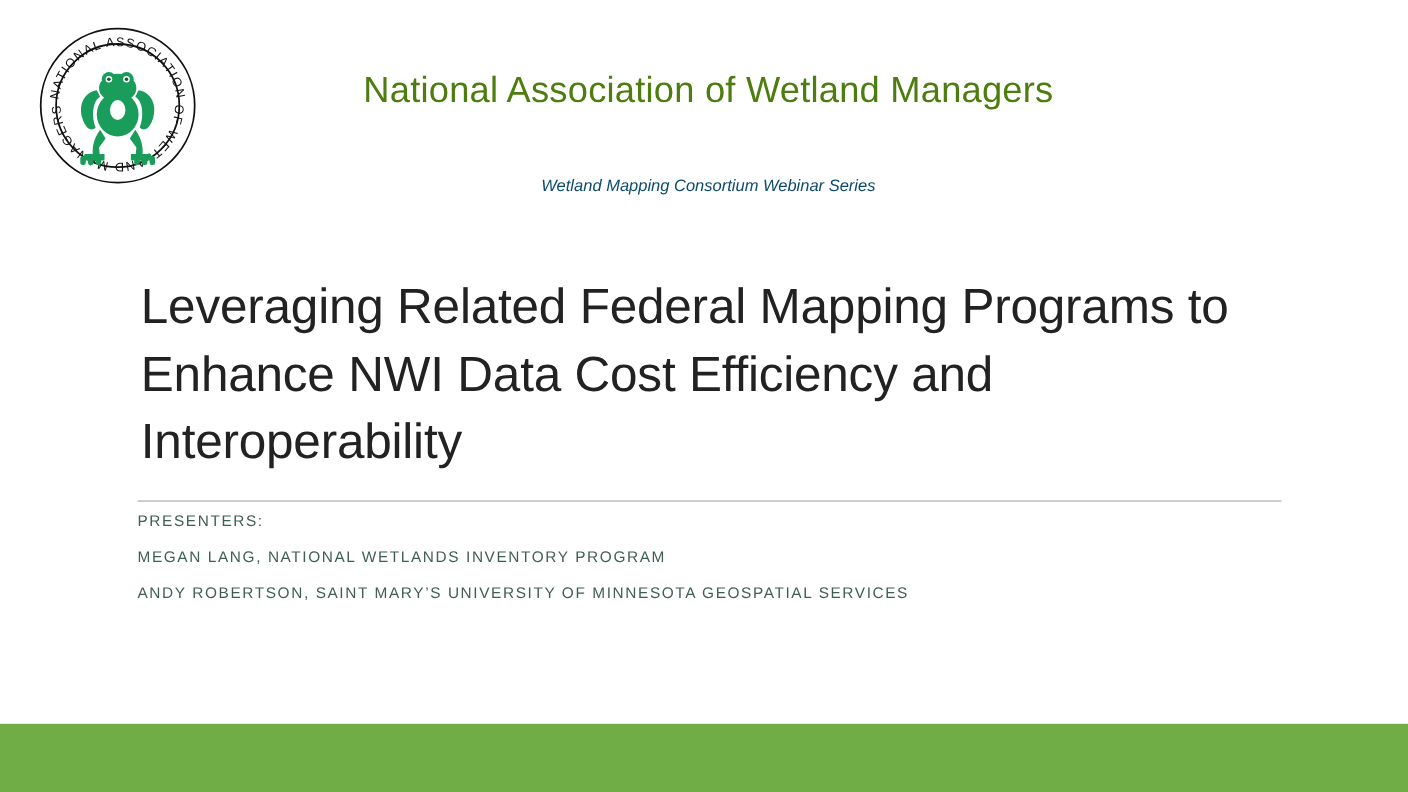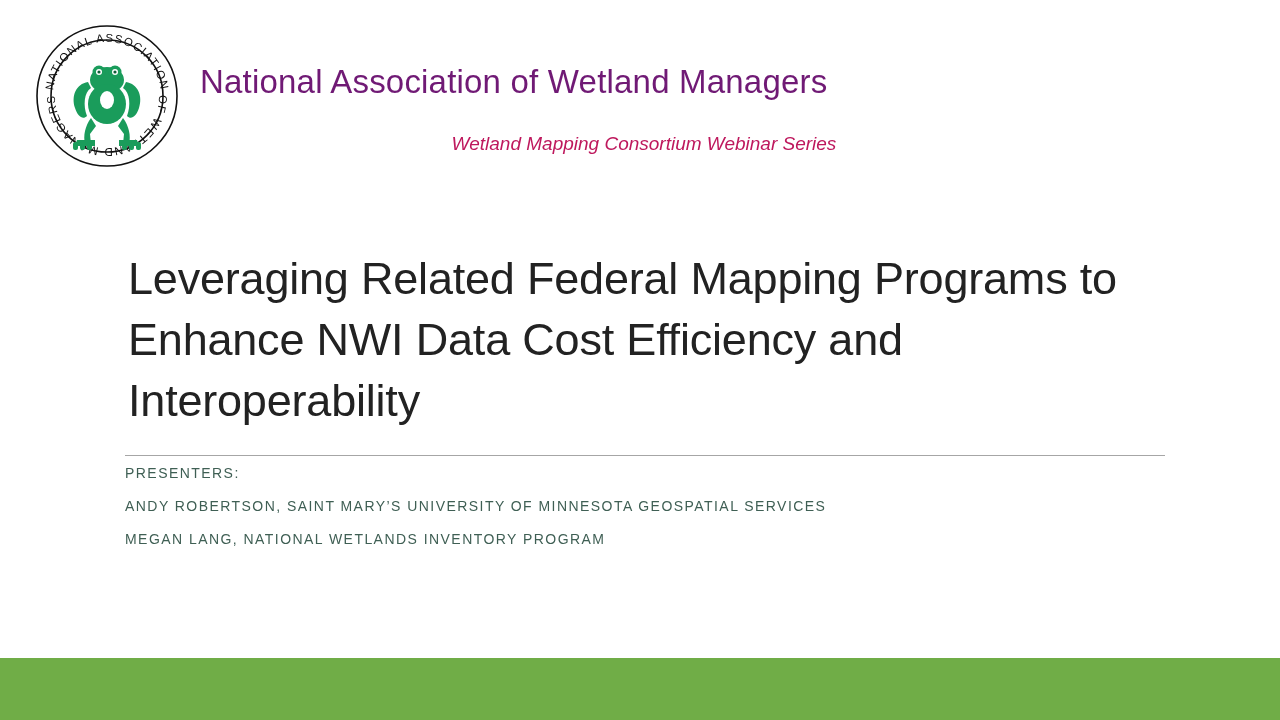--- a/index.html
+++ b/index.html
@@ -30,37 +30,37 @@
     height: 148px;
   }
   .logo svg { display: block; }
 
   
   .org-title {
     position: absolute;
     left: 200px;
     top: 62px;
     width: 888px;
-    text-align: left;
+    text-align: center;
     font-size: 33px;
     font-weight: 400;
-    color: #701a75;
+    color: #4d7c0f;
     letter-spacing: 0.2px;
     line-height: 1.2;
   }
   .series-subtitle {
     position: absolute;
     left: 200px;
-    top: 132px;
+    top: 160px;
     width: 888px;
     text-align: center;
-    font-size: 19px;
+    font-size: 15px;
     font-style: italic;
     font-weight: 400;
-    color: #be185d;
+    color: #0c4a6e;
     line-height: 1.3;
   }
 
   
   .main-title {
     position: absolute;
     left: 128px;
     top: 248px;
     width: 1032px;
     font-size: 45px;
@@ -160,18 +160,18 @@
   <div class="org-title">National Association of Wetland Managers</div>
 
   <div class="series-subtitle">Wetland Mapping Consortium Webinar Series</div>
 
   <div class="main-title">Leveraging Related Federal Mapping Programs to Enhance NWI Data Cost Efficiency and Interoperability</div>
 
   <div class="divider"></div>
 
   <div class="presenters">
     <div class="presenter-line heading">PRESENTERS:</div>
+    <div class="presenter-line">MEGAN LANG, NATIONAL WETLANDS INVENTORY PROGRAM</div>
     <div class="presenter-line">ANDY ROBERTSON, SAINT MARY’S UNIVERSITY OF MINNESOTA GEOSPATIAL SERVICES</div>
-    <div class="presenter-line">MEGAN LANG, NATIONAL WETLANDS INVENTORY PROGRAM</div>
   </div>
 
   <div class="bottom-band"></div>
 </div>
 
 </body></html>

